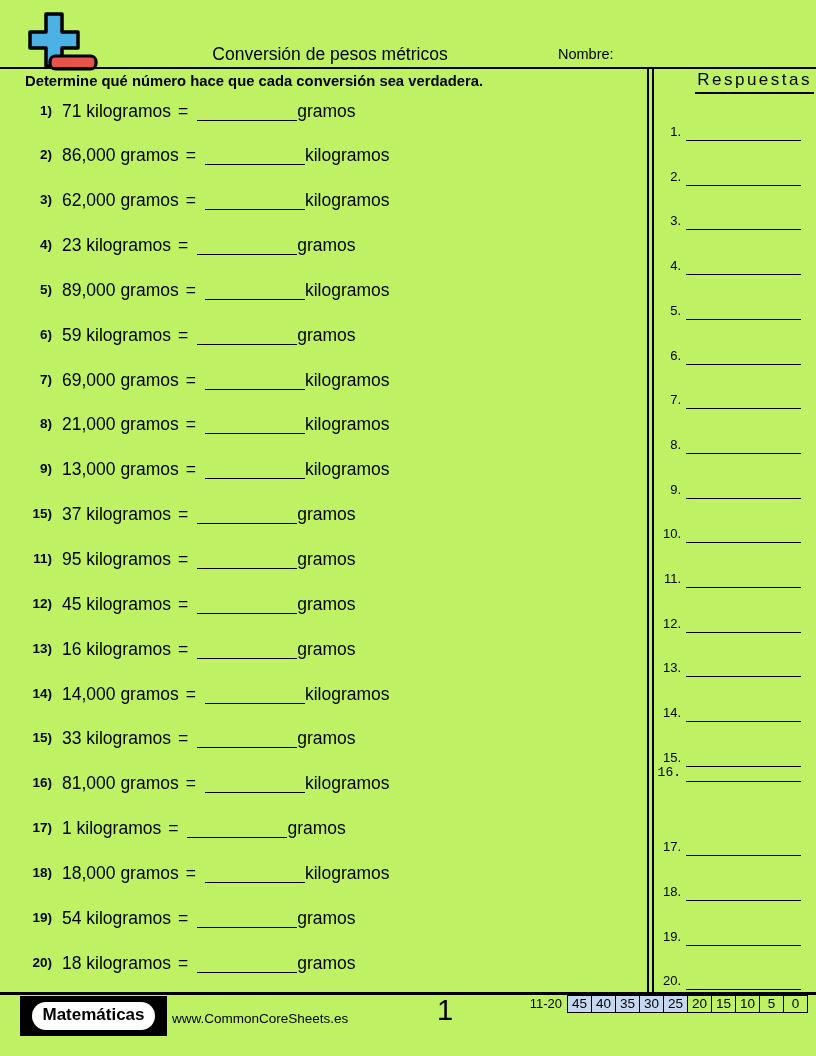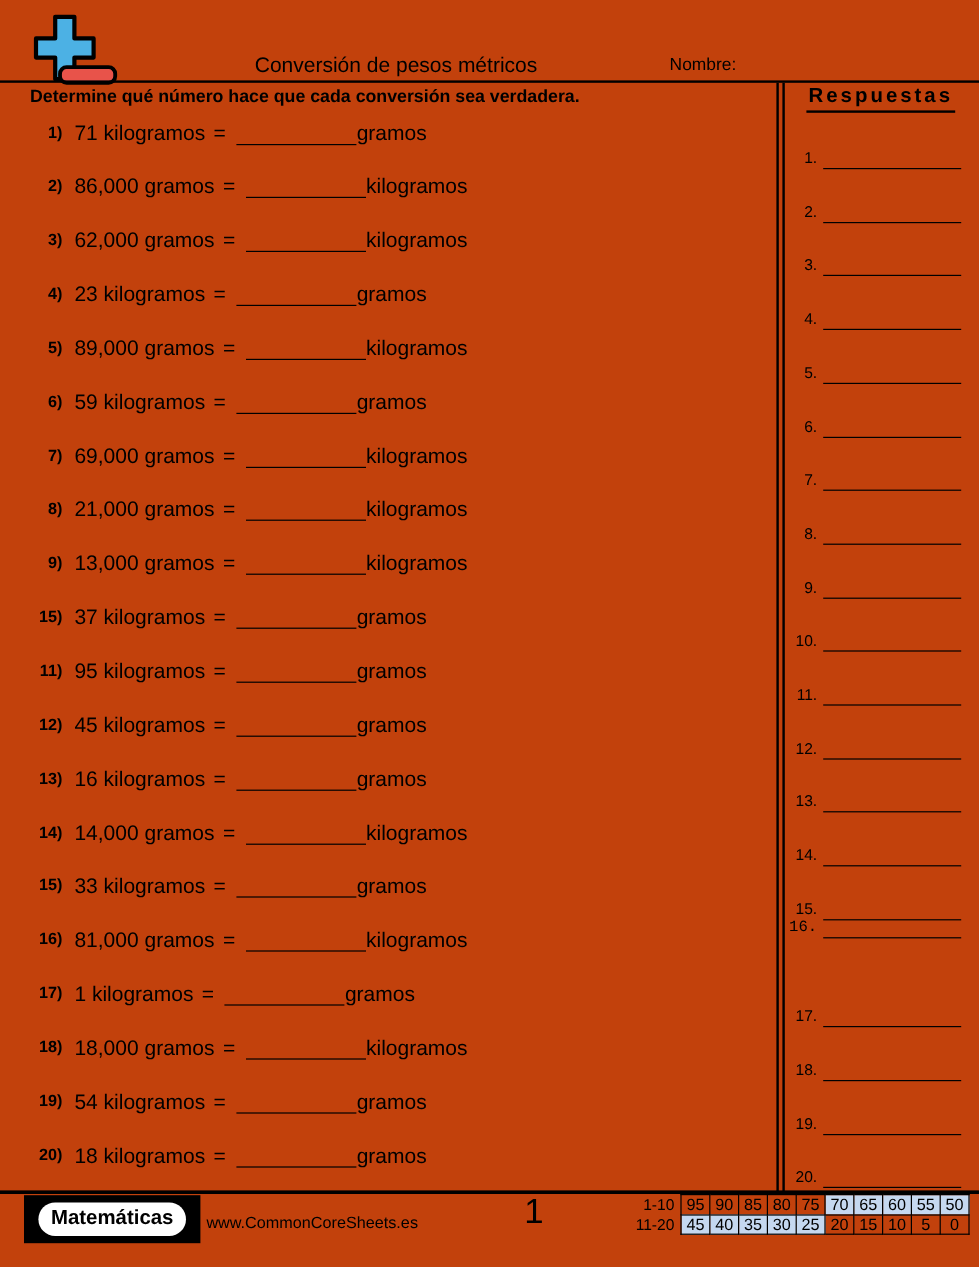--- a/index.html
+++ b/index.html
@@ -1,16 +1,16 @@
 <!DOCTYPE html>
 <html style="--shade: #c5d8f0;"><head>
 <meta charset="utf-8">
 <style>
   html,body{margin:0;padding:0;background:#fff;}
-  .page{position:relative;width:816px;height:1056px;background:#c2410c;overflow:hidden;
+  .page{position:relative;width:816px;height:1056px;background:#bef264;overflow:hidden;
         font-family:"Liberation Sans",sans-serif;color:#000;}
 
   
   .logo{position:absolute;left:20px;top:10px;}
   .title{position:absolute;left:180px;top:44px;width:300px;text-align:center;font-size:17.5px;}
   .name-label{position:absolute;left:558px;top:46px;font-size:14.5px;}
   .hrule{position:absolute;left:0;top:67px;width:816px;height:2.2px;background:#000;}
   .instructions{position:absolute;left:25px;top:73px;font-size:14.8px;font-weight:bold;}
 
   
@@ -18,22 +18,22 @@
            border-left:2px solid #000;border-right:2px solid #000;}
 
   
   .problem-row{position:absolute;left:22px;width:620px;white-space:nowrap;font-size:17.5px;}
   .pnum{display:inline-block;width:30px;text-align:right;font-size:13.5px;font-weight:bold;vertical-align:2px;}
   .given{margin-left:10px;}
   .eq{margin:0 9px 0 7px;}
   .blank{display:inline-block;width:100px;height:14px;border-bottom:1.6px solid #000;vertical-align:-4px;}
 
   
-  .answers-title{position:absolute;left:654px;top:70px;width:160px;text-align:center;
-                 font-size:17px;font-weight:bold;}
+  .answers-title{position:absolute;left:654px;top:70px;width:160px;text-align:right;
+                 font-size:17px;font-weight:normal;}
   .answers-title span{display:inline-block;border-bottom:2.2px solid #000;letter-spacing:2.5px;padding:0 2px 2px 2px;}
   .answer-row{position:absolute;left:648px;width:160px;height:22px;font-size:13px;}
   .anum{position:absolute;left:0;top:3px;width:33px;text-align:right;}
   .aline{position:absolute;left:38px;top:0;width:115px;height:19px;border-bottom:1.5px solid #000;}
 
   
   .frule{position:absolute;left:0;top:992px;width:816px;height:2.6px;background:#000;}
   .brand{position:absolute;left:20px;top:996px;width:147px;height:40px;background:#000;
          display:flex;align-items:center;justify-content:center;}
   .brand-pill{background:#fff;border-radius:17px;padding:3px 10px 5px 10px;font-weight:bold;font-size:17px;}
@@ -177,33 +177,20 @@
   <div class="frule"></div>
   <div class="brand">
     <div class="brand-pill">Matemáticas</div>
   </div>
   <div class="website">www.CommonCoreSheets.es</div>
   <div class="pagenum">1</div>
 
   <div class="grade">
     <table>
       <tbody>
-          <tr>
-        <td class="glabel">1-10</td>
-      <td class="">95</td>
-            <td class="">90</td>
-            <td class="">85</td>
-            <td class="">80</td>
-            <td class="">75</td>
-            <td class="shaded">70</td>
-            <td class="shaded">65</td>
-            <td class="shaded">60</td>
-            <td class="shaded">55</td>
-            <td class="shaded">50</td>
-          </tr>
       <tr>
         <td class="glabel">11-20</td>
       <td class="shaded">45</td>
             <td class="shaded">40</td>
             <td class="shaded">35</td>
             <td class="shaded">30</td>
             <td class="shaded">25</td>
             <td class="">20</td>
             <td class="">15</td>
             <td class="">10</td>

